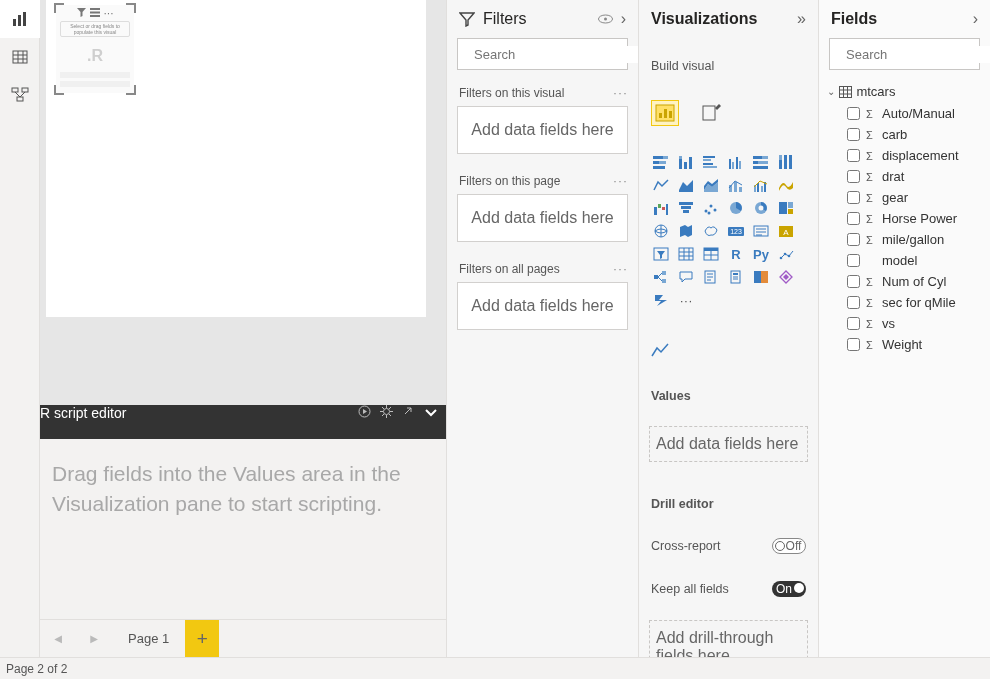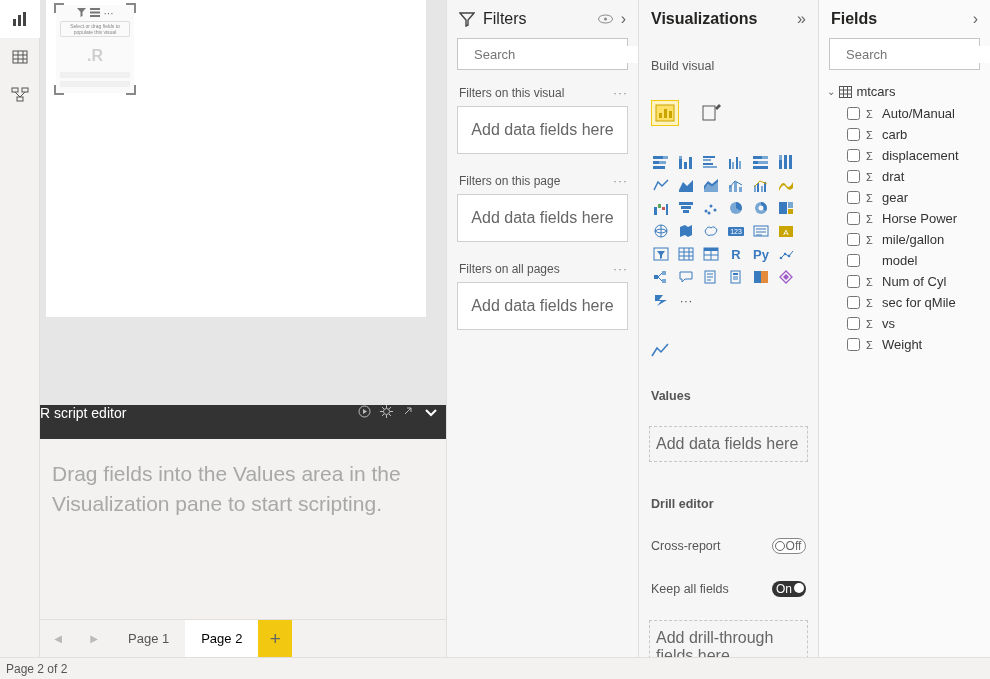--- a/index.html
+++ b/index.html
@@ -171,23 +171,20 @@
       </div>
       <div class="r-body">Drag fields into the Values area in the Visualization pane to start scripting.</div>
     </div>
 
     <div class="tabs-row">
       <div class="nav-arrow">◀</div>
       <div class="nav-arrow">▶</div>
       <div class="tab">
           <span>Page 1</span>
         </div>
-      <div class="tab active">
-          <span>Page 2</span>
-        </div>
       <div class="add-tab">+</div>
     </div>
   </div>
 
   <div class="pane filters-pane">
     <div class="pane-header">
       <span>
           <svg width="16" height="16">
             <path d="M1 2 H15 L9 9 V14 L7 15 V9 Z" fill="none" stroke="#444" stroke-width="1.4"></path>
           </svg>

